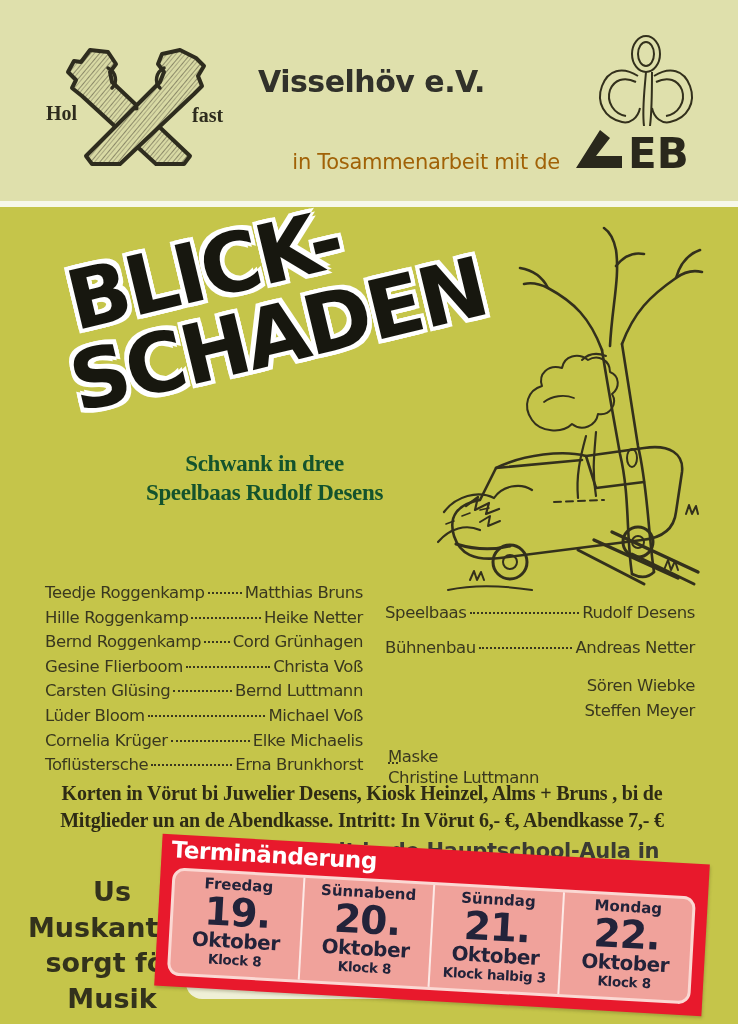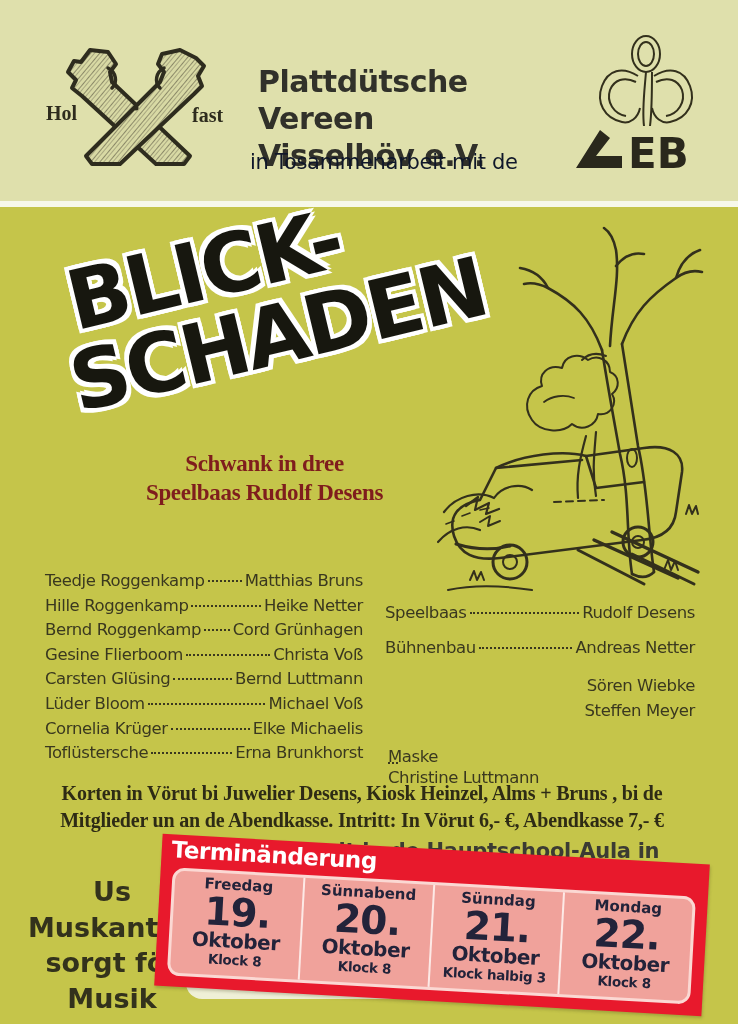--- a/index.html
+++ b/index.html
@@ -17,21 +17,21 @@
     position:absolute; left:0; top:201px; width:738px; height:6px;
     background:#f7f8ea;
   }
   #org-name {
     position:absolute; left:258px; top:64px; width:310px;
     font-size:30px; font-weight:bold; color:#31312a; line-height:1.23;
     letter-spacing:-0.5px;
   }
   #coop-line {
     position:absolute; left:250px; top:150px; width:310px;
-    font-size:21px; color:#0f172a; letter-spacing:-0.3px;
+    font-size:21px; color:#a16207; text-align:right; letter-spacing:-0.3px;
   }
   #gable-logo { position:absolute; left:38px; top:28px; }
   #leb-logo   { position:absolute; left:566px; top:26px; }
   .logo-word { font-family:"Liberation Serif", serif; font-weight:bold; }
 
   
   #title-block {
     position:absolute; left:44px; top:268px; width:470px;
     transform:rotate(-13.5deg); transform-origin:0 0;
     color:#17170f; font-weight:800; line-height:0.98;
@@ -44,26 +44,26 @@
   #title-line1 { font-size:82px; margin-left:16px; }
   #title-line2 { font-size:82px; }
 
   
   #crash-drawing { position:absolute; left:436px; top:206px; }
 
   
   #subtitle {
     position:absolute; left:92px; top:450px; width:345px;
     text-align:center; font-family:"Liberation Serif", serif;
-    font-weight:bold; font-size:23px; color:#7f1d1d; line-height:1.24;
+    font-weight:bold; font-size:23px; color:#14532d; line-height:1.24;
     letter-spacing:-0.3px;
   }
 
   
-  #cast-list { position:absolute; left:45px; top:571px; width:318px; }
+  #cast-list { position:absolute; left:45px; top:583px; width:318px; }
   .cast-row {
     display:flex; align-items:baseline; height:24.6px;
     font-size:16.5px; color:#3a381f; letter-spacing:-0.4px;
   }
   .leader {
     flex:1; min-width:10px; margin:0 3px;
     border-bottom:2px dotted #3a381f; transform:translateY(-4px);
   }
   #crew-list { position:absolute; left:385px; top:571px; width:310px; }
   .crew-row {
@@ -144,21 +144,20 @@
       <path d="M142,22 L124,26 L120,36 L126,44 L122,54 L48,128 L54,136 L82,136 L156,66 L164,58 L160,48 L166,38 L158,30 Z" fill="url(#woodhatch)" stroke="#2e2c1e" stroke-width="4" stroke-linejoin="round"></path>
 
       <path d="M70,40 C78,44 80,54 74,60" fill="none" stroke="#2e2c1e" stroke-width="3.5" stroke-linecap="round"></path>
       <path d="M126,40 C118,44 116,54 122,60" fill="none" stroke="#2e2c1e" stroke-width="3.5" stroke-linecap="round"></path>
       <circle cx="98" cy="80" r="2.5" fill="#2e2c1e"></circle>
       <text x="8" y="92" class="logo-word" font-size="20" fill="#2e2c1e">Hol</text>
       <text x="154" y="94" class="logo-word" font-size="20" fill="#2e2c1e">fast</text>
     </svg>
 
     <div id="org-name">
-      <div>Plattdütsche Vereen</div>
       <div>Visselhöv e.V.</div>
     </div>
 
     <div id="coop-line">in Tosammenarbeit mit de</div>
 
     <svg id="leb-logo" width="160" height="152" viewBox="0 0 160 152">
 
       <g fill="none" stroke="#33301c" stroke-width="2">
         <ellipse cx="80" cy="28" rx="14" ry="18"></ellipse>
         <ellipse cx="80" cy="28" rx="8" ry="12"></ellipse>

